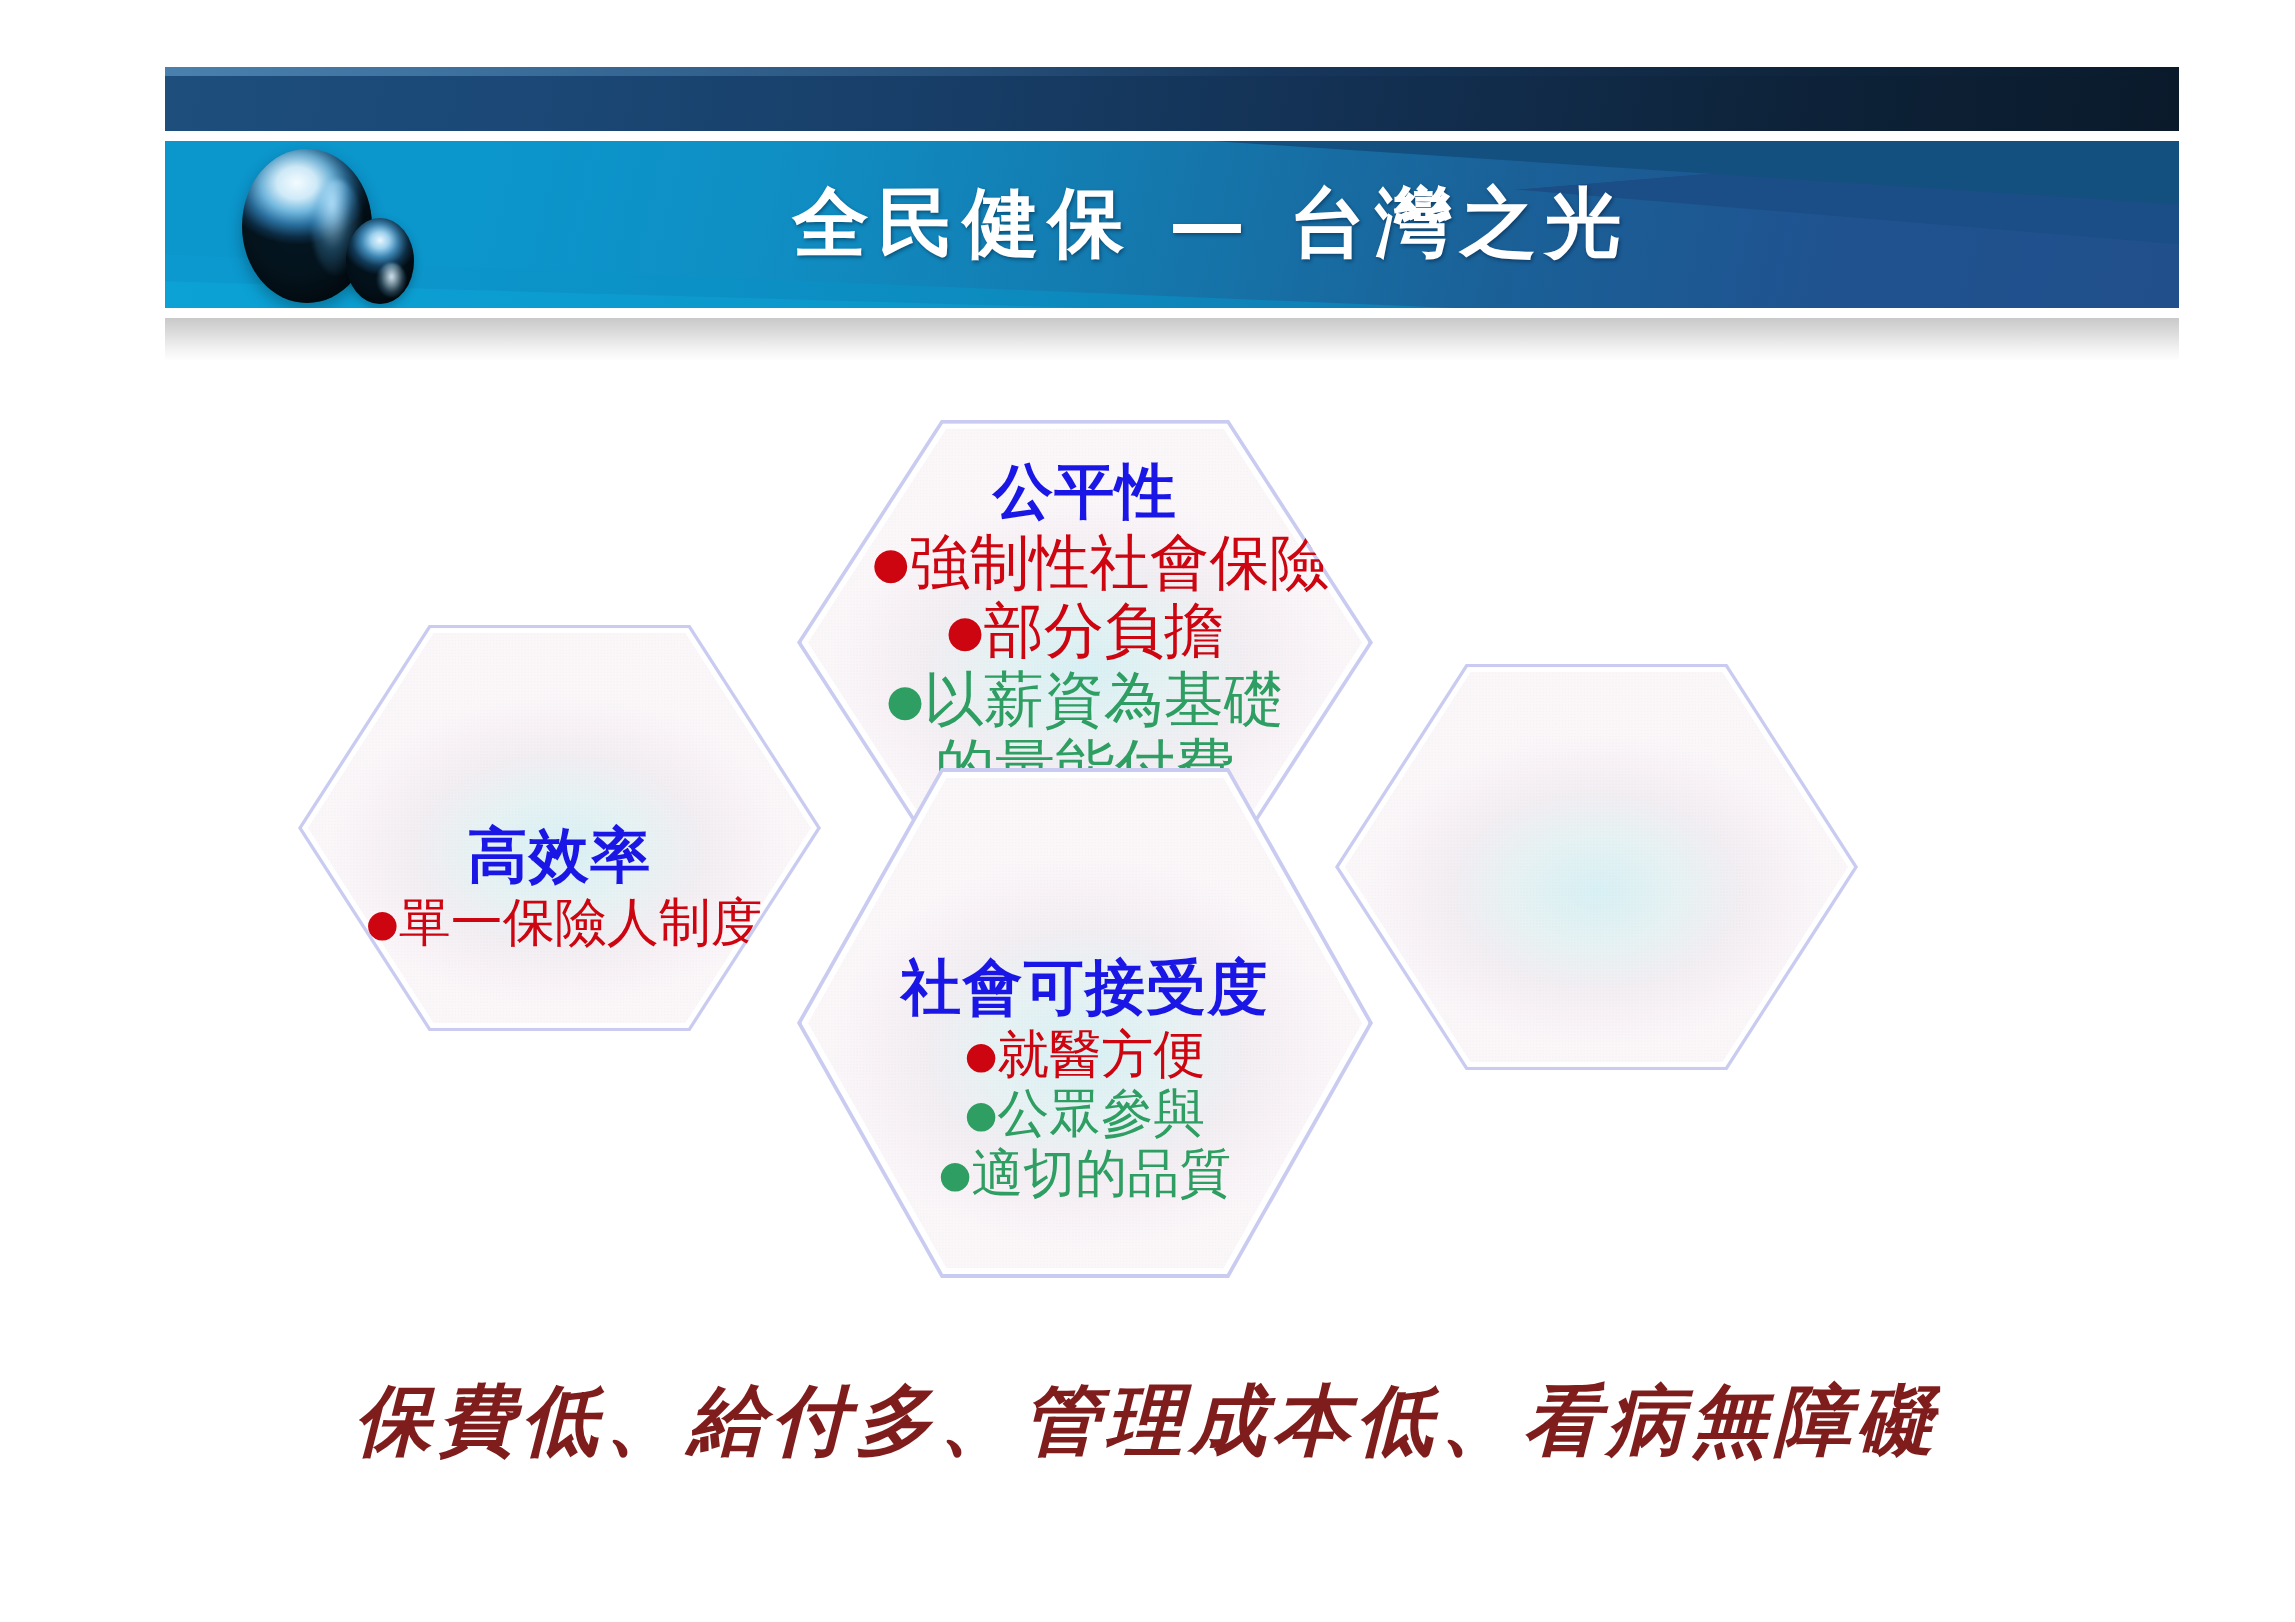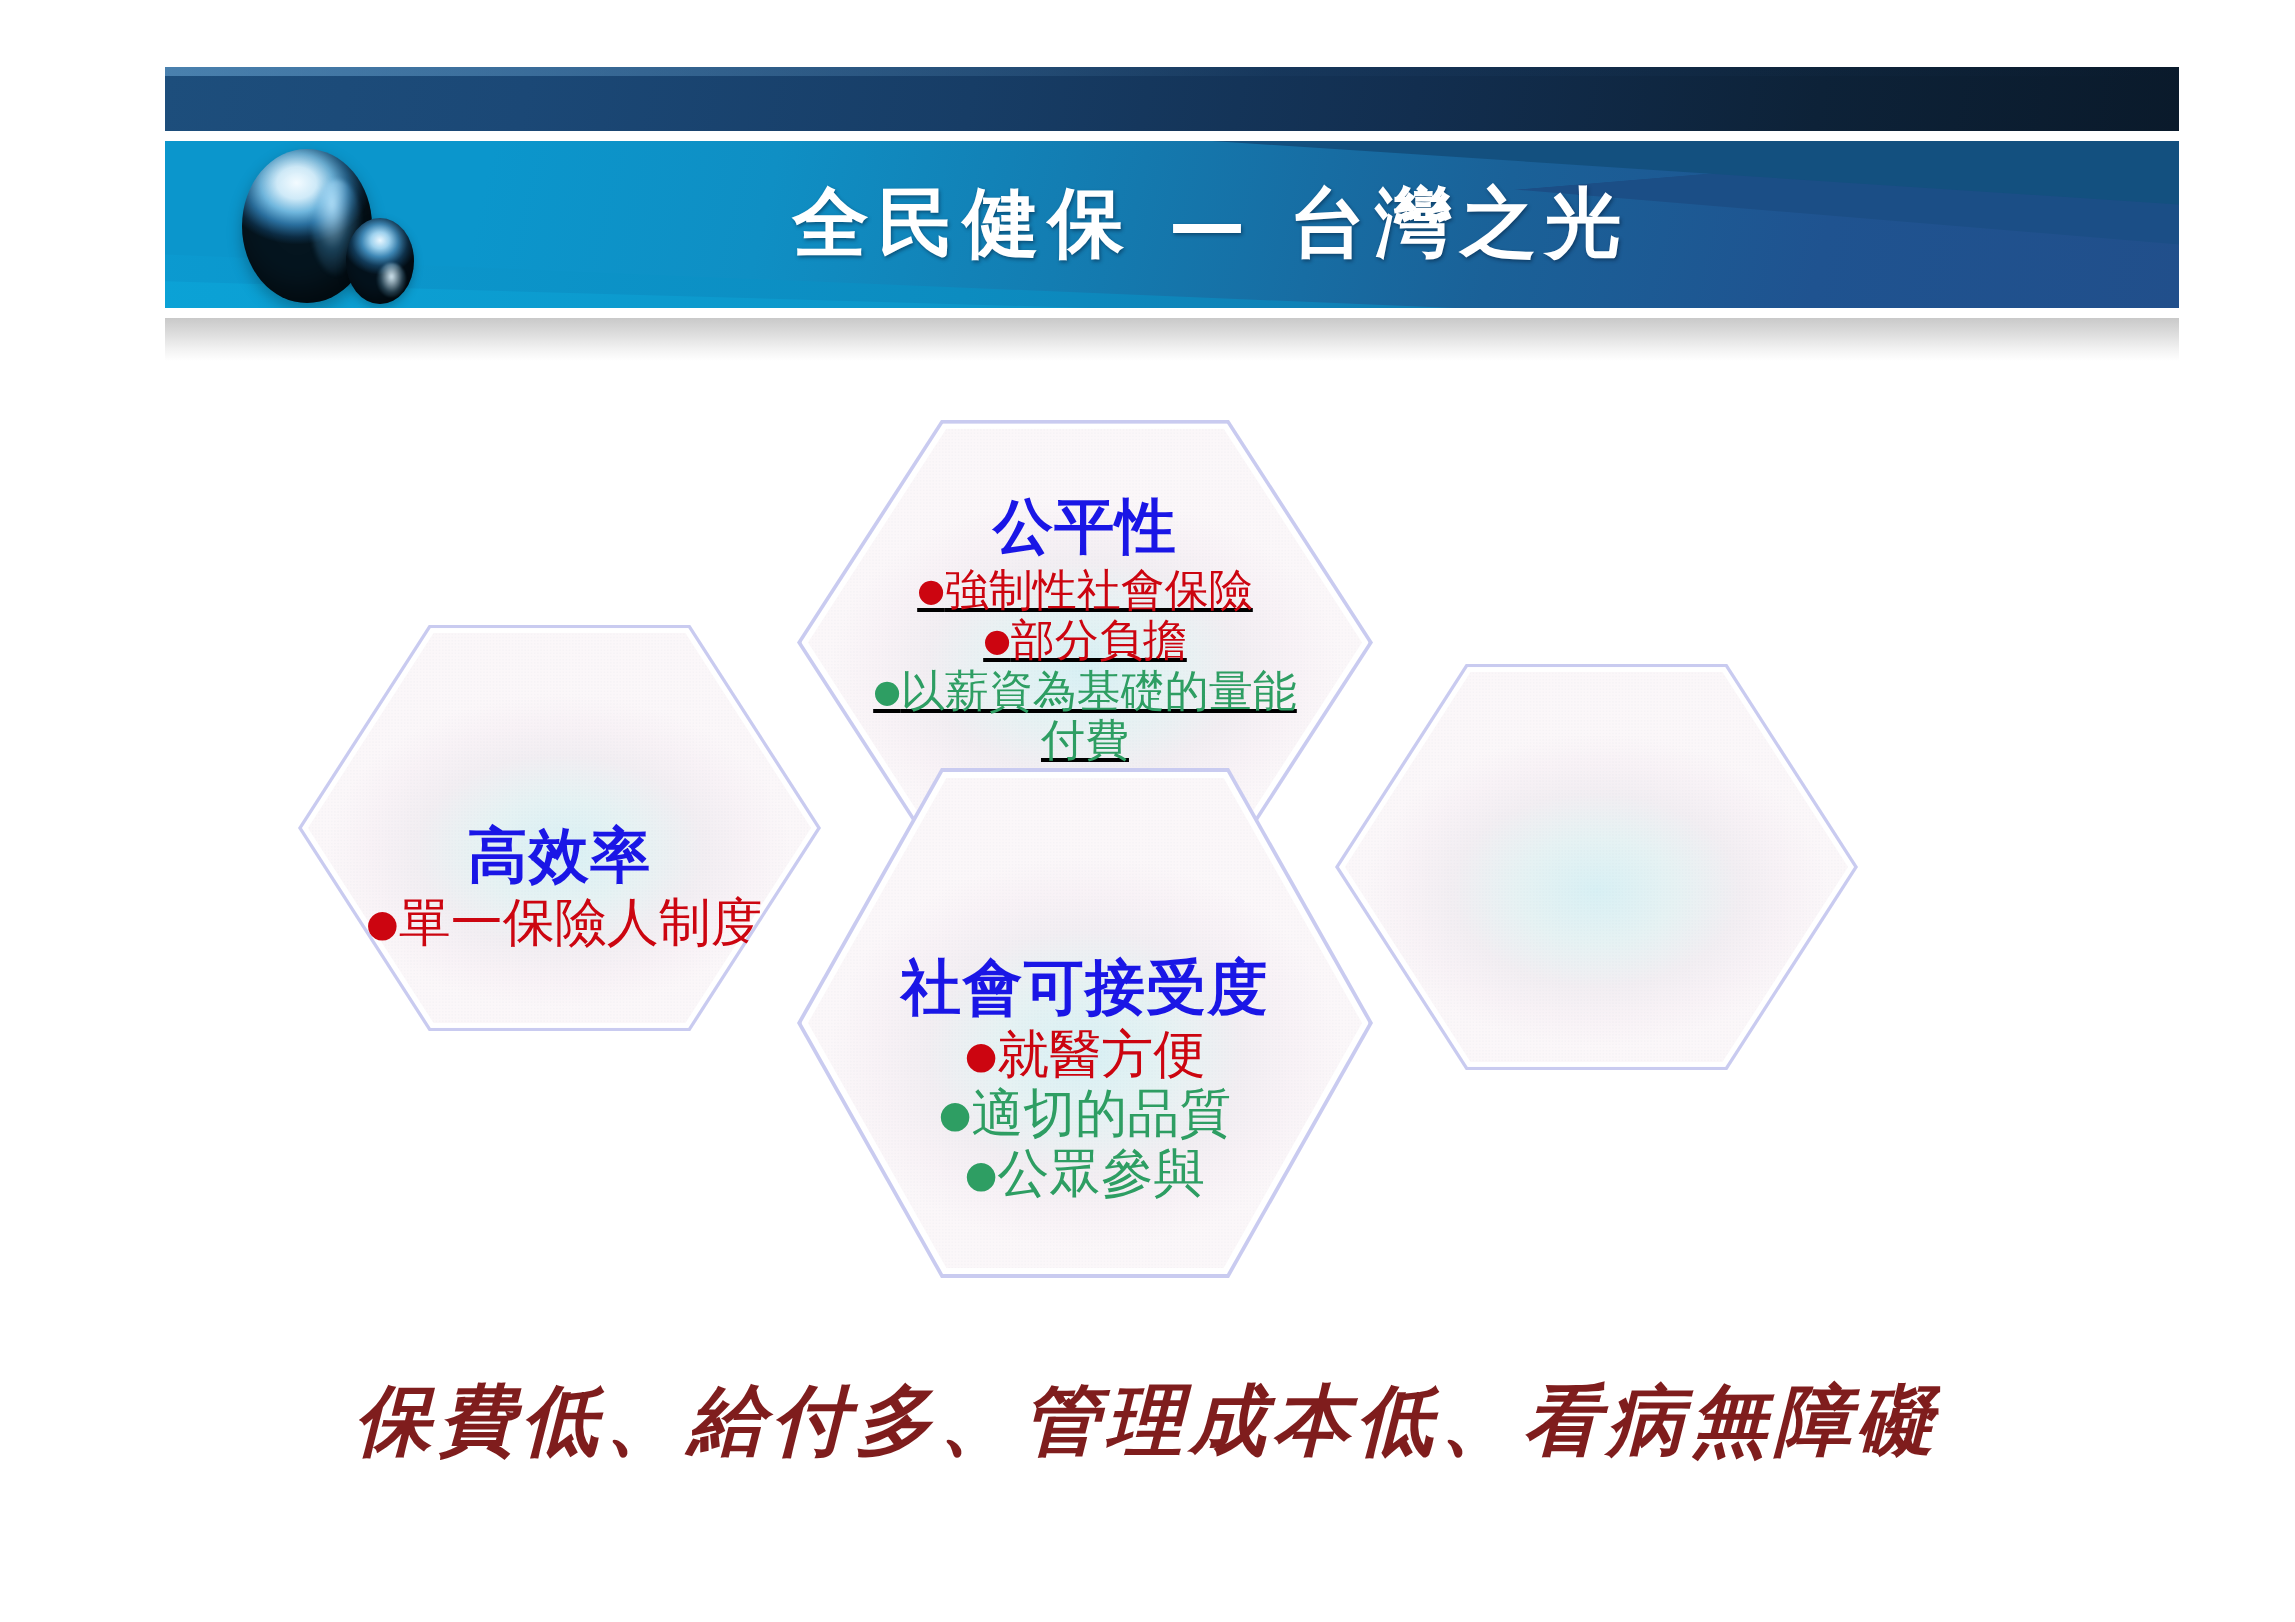--- a/index.html
+++ b/index.html
@@ -139,21 +139,21 @@
   .red{color:#cc0510;}
   .green{color:#2e9e63;}
 
   
   #hex-top     {left:797px;top: 36px;width: 576px;height: 445px;}
   #hex-left    {left: 298px;top:245px;width: 523px;height: 406px; margin-top: 14px;}
   #hex-right   {left:1335px;top:298px;width: 523px;height: 406px;}
   #hex-bottom  {left:797px;top:402px;width: 576px;height: 510px;}
 
   #hex-top     .hex-title{font-size:60px;}
-  #hex-top     .hex-bullets li{font-size:44px;text-decoration:underline;}
+  #hex-top     .hex-bullets li{font-size:60px;}
   #hex-left    .hex-title{font-size:60px;}
   #hex-left    .hex-bullets li{font-size:52px;}
   #hex-right   .hex-title{font-size:60px;}
   #hex-right   .hex-bullets li{font-size:52px;}
   #hex-bottom  .hex-title{font-size:60px;}
   #hex-bottom  .hex-bullets li{font-size:52px;}
 
   #hex-left  .hex-content{padding-top:118px;}
   #hex-right .hex-content{padding-bottom:19.6px;}
   #hex-bottom .hex-content{padding-top:111px;}
@@ -237,22 +237,22 @@
     </div>
 
     <div class="hex" id="hex-bottom">
       <div class="hex-inner"></div>
       <div class="hex-face"></div>
       <div class="hex-tex"></div>
       <div class="hex-content">
         <div class="hex-title">社會可接受度</div>
         <ul class="hex-bullets">
           <li><span class="bul red">●</span><span class="red">就醫方便</span></li>
+          <li><span class="bul green">●</span><span class="green">公眾參與</span></li>
           <li><span class="bul green">●</span><span class="green">適切的品質</span></li>
-          <li><span class="bul green">●</span><span class="green">公眾參與</span></li>
         </ul>
       </div>
     </div>
 
   </div>
 
   <div class="caption">保費低、給付多、管理成本低、看病無障礙</div>
 
 </div>
 

